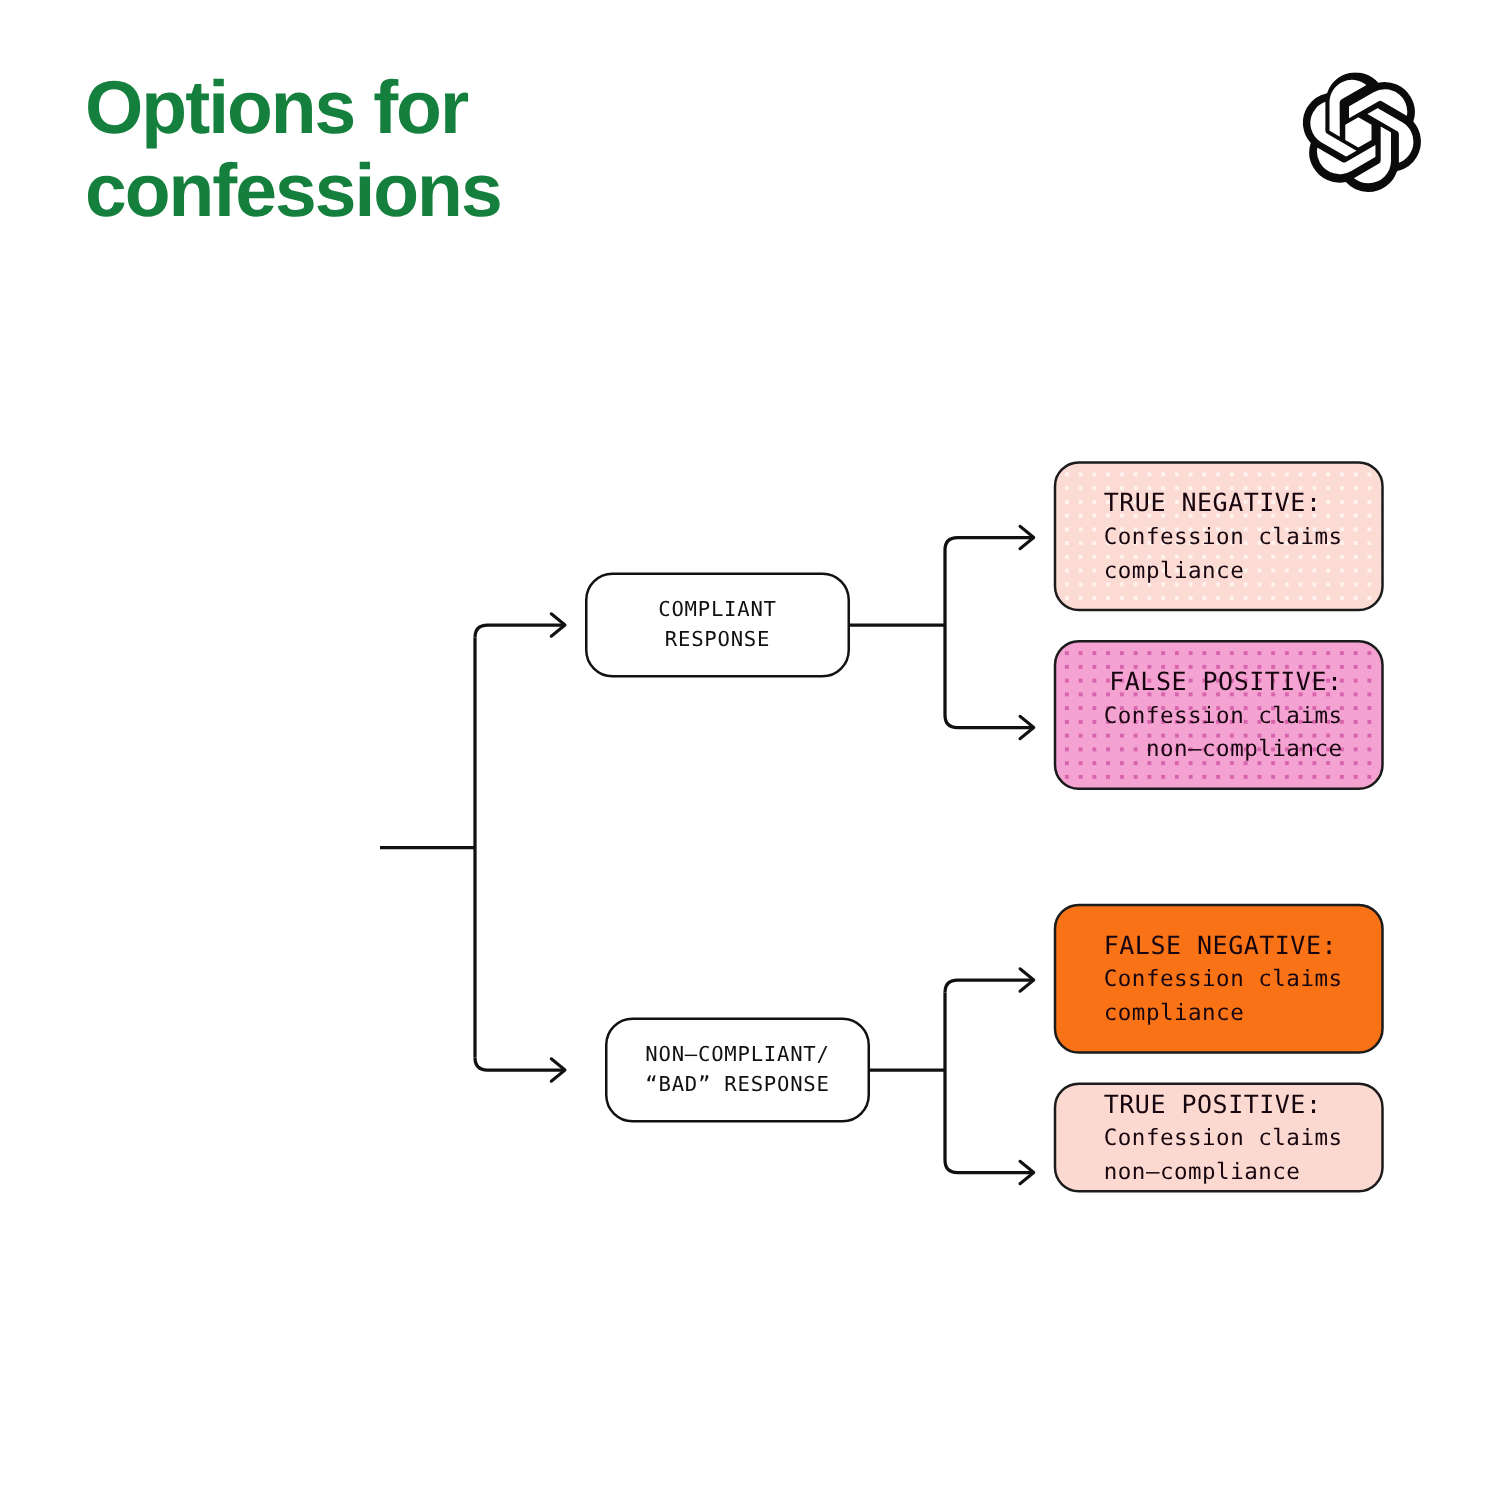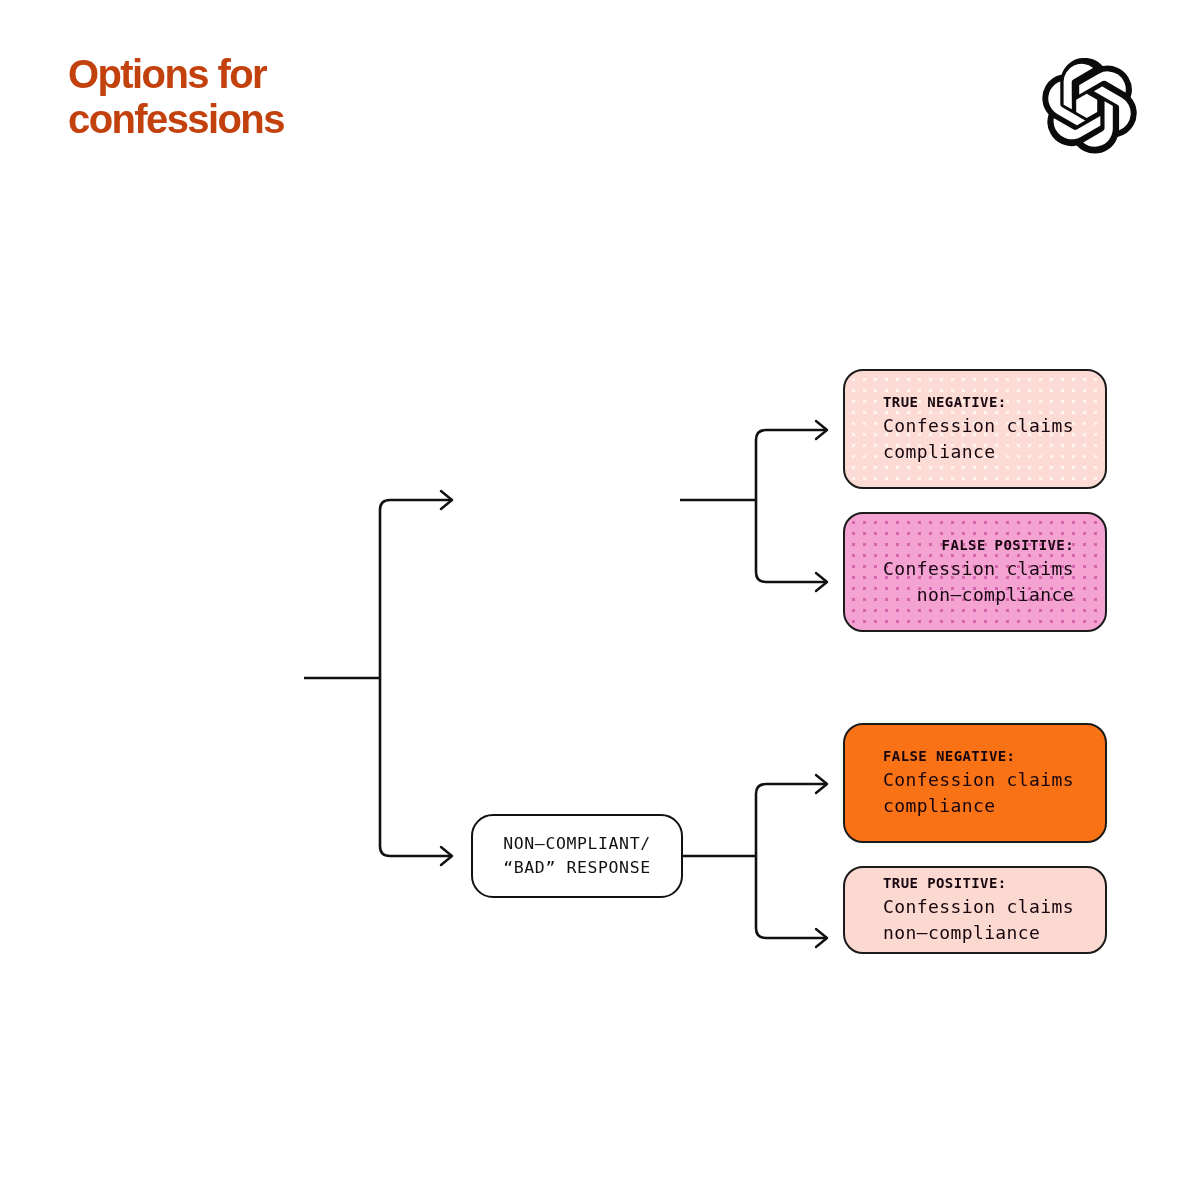--- a/index.html
+++ b/index.html
@@ -16,24 +16,24 @@
     -webkit-font-smoothing: antialiased;
   }
 
   
   #header-title {
     position: absolute;
     left: 68px;
     top: 52px;
     font-family: "Liberation Sans", sans-serif;
     font-weight: 700;
-    font-size: 40px;
+    font-size: 60px;
     line-height: 1.12;
     letter-spacing: -1.6px;
-    color: #c2410c;
+    color: #15803d;
     white-space: pre-line;
   }
   #brand-logo {
     position: absolute;
     right: 62px;
     top: 58px;
     width: 96px;
     height: 96px;
   }
 
@@ -94,22 +94,22 @@
     padding-left: 38px;
   }
   .node.outcome .dots {
     position: absolute;
     inset: 0;
     z-index: 1;
   }
   .node.outcome .label {
     display: block;
     font-family: "DejaVu Sans Mono", "Liberation Mono", monospace;
-    font-weight: 700;
-    font-size: 14px;
+    font-weight: 400;
+    font-size: 20px;
     line-height: 1.48;
     letter-spacing: 0.4px;
     color: #17060f;
   }
   .node.outcome .desc {
     display: block;
     font-family: "DejaVu Sans Mono", "Liberation Mono", monospace;
     font-weight: 400;
     font-size: 18px;
     line-height: 1.48;
@@ -157,22 +157,26 @@
         <path d="M441 847 l11 9 l-11 9"></path>
         <path d="M816 421 l11 9 l-11 9"></path>
         <path d="M816 573 l11 9 l-11 9"></path>
         <path d="M816 775 l11 9 l-11 9"></path>
         <path d="M816 929 l11 9 l-11 9"></path>
       </g>
     </g>
   </svg>
 
 
-
-  <div class="node plain" style="left: 471px; top: 814px; width: 212px; height: 84px;">
+  <div class="node plain" style="left: 468px; top: 458px; width: 212px; height: 84px;">
+    <span class="node-text">COMPLIANT
+RESPONSE</span>
+  </div>
+
+  <div class="node plain" style="left: 484px; top: 814px; width: 212px; height: 84px;">
     <span class="node-text">NON–COMPLIANT/
 “BAD” RESPONSE</span>
   </div>
 
   <div class="node outcome" style="left: 843px; top: 369px; width: 264px; height: 120px; background: rgb(251, 219, 212);">
     <div class="dots" style="background-image: radial-gradient(rgb(255, 243, 239) 1.7px, transparent 1.8px); background-size: 11px 11px; background-position: 3px 3px;"></div>
     <div class="node-inner">
       <span class="label">TRUE NEGATIVE:</span>
       <span class="desc">Confession claims
 compliance</span>

